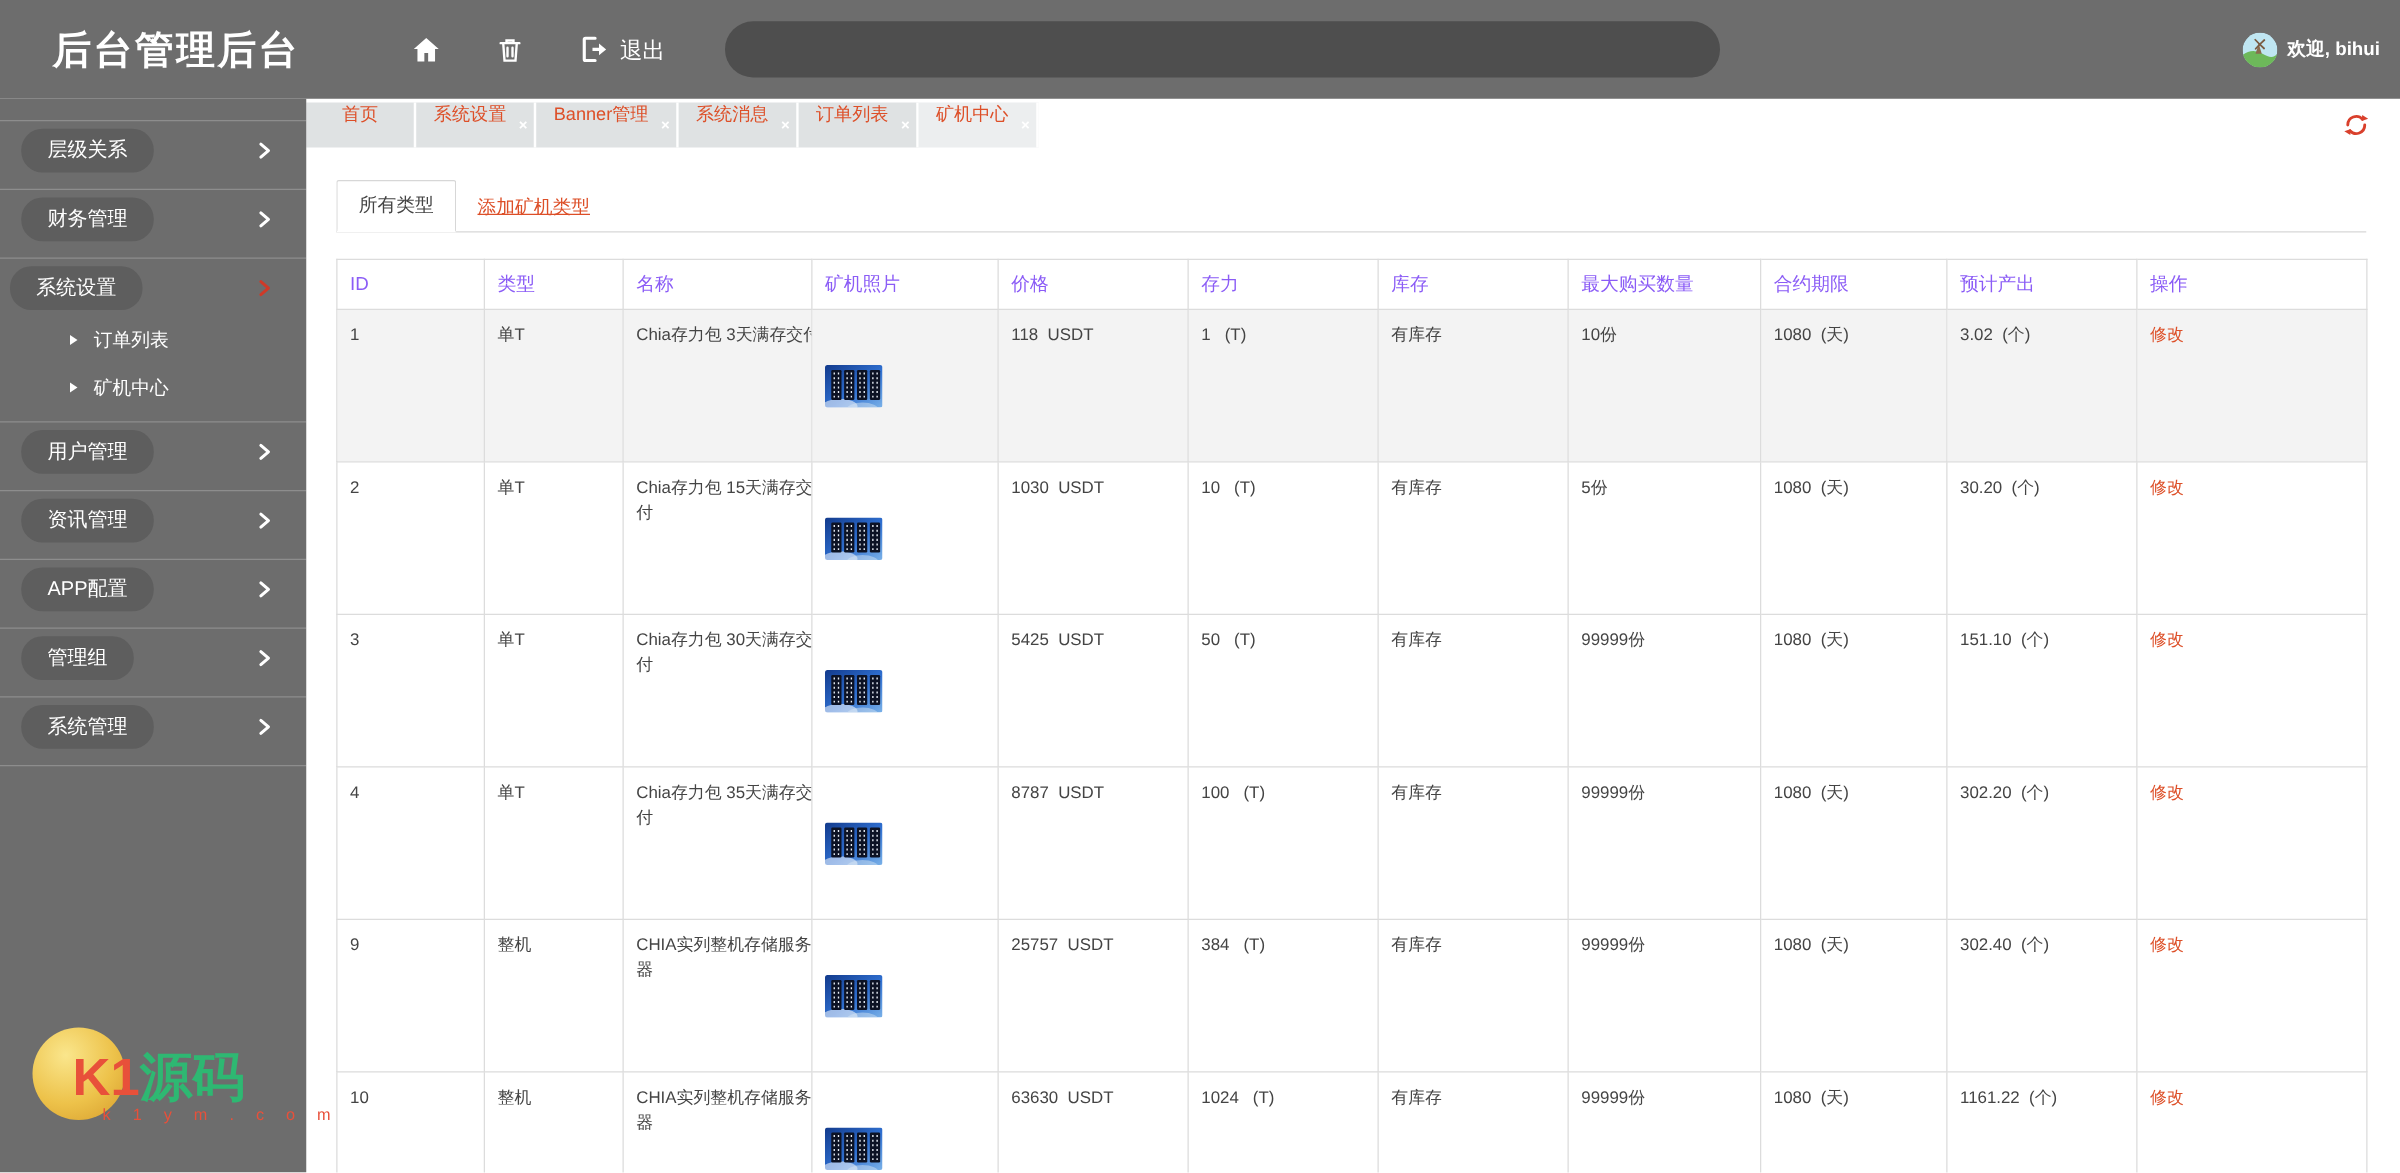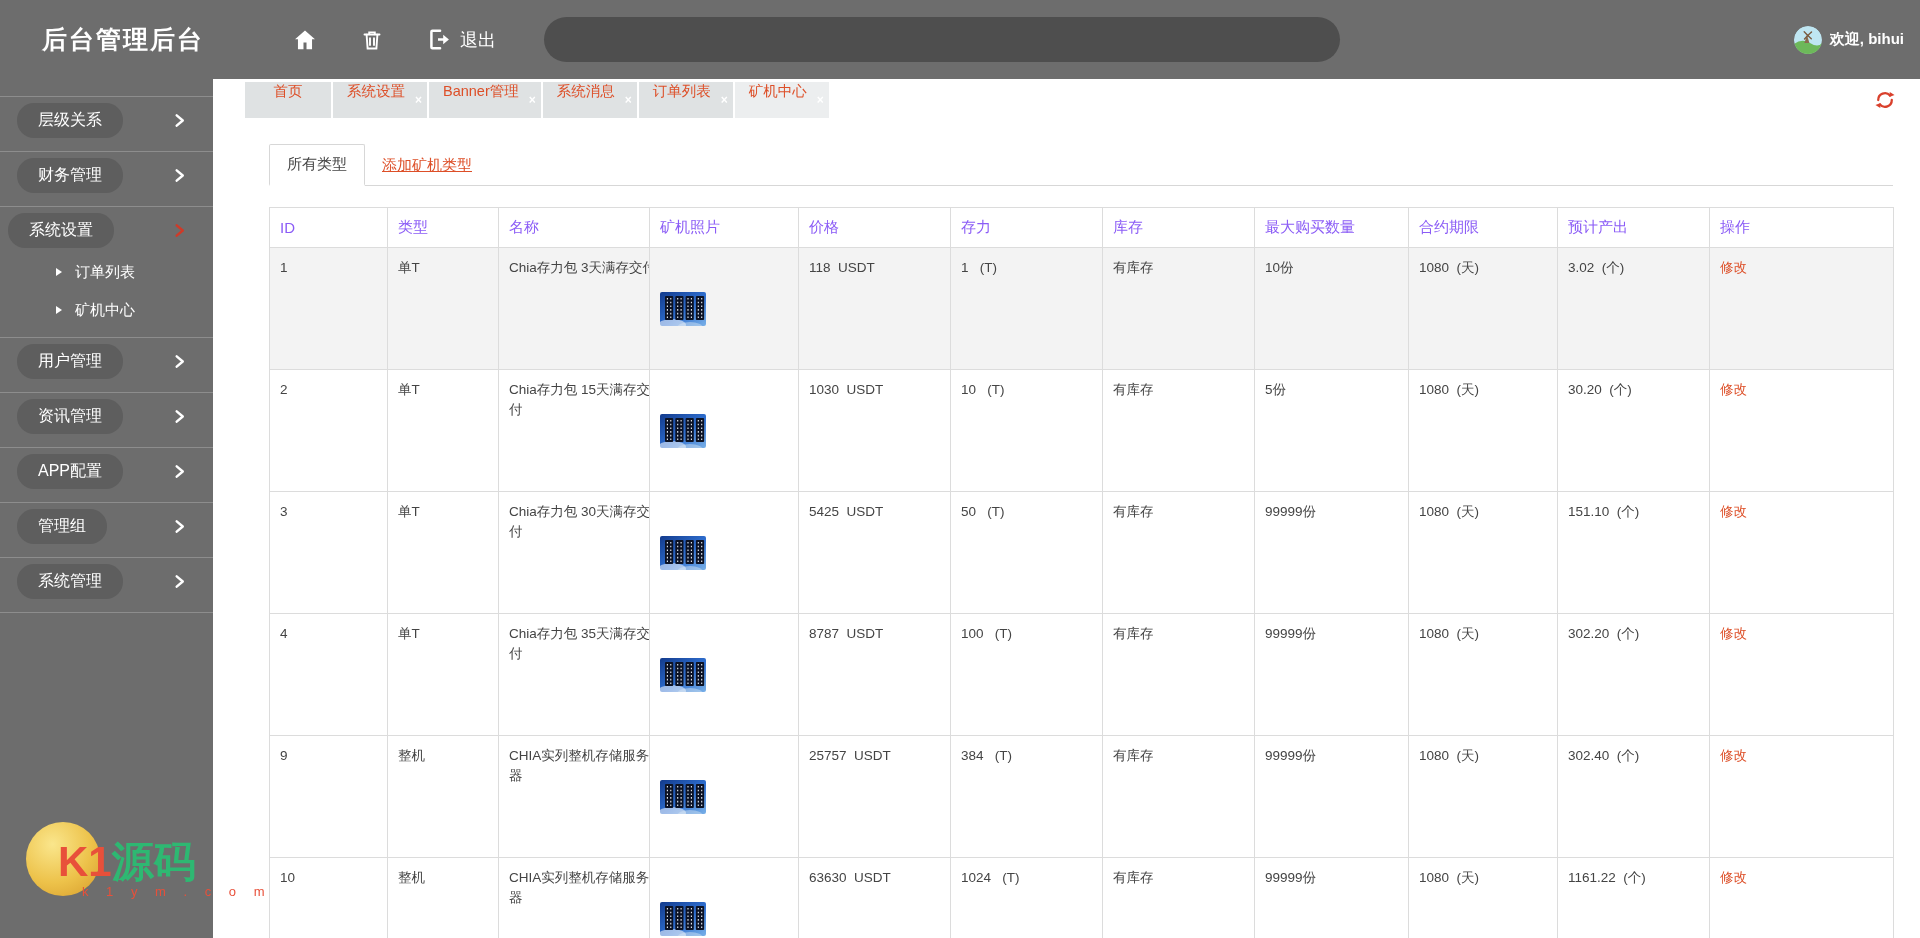--- a/index.html
+++ b/index.html
@@ -4,33 +4,33 @@
 <style>
   * { box-sizing: border-box; }
   html,body { margin:0; padding:0; }
   body {
     width:1920px; height:938px; overflow:hidden; position:relative;
     font-family:"Liberation Sans","DejaVu Sans",sans-serif; background:#fff;
   }
   
   .topbar { position:absolute; left:0; top:0; width:100%; height:79px;
     background:var(--chrome-gray,#6d6d6d); display:flex; align-items:center; z-index:5; }
-  .brand { margin-left:42px; color:#fff; font-size:25px; font-weight:bold; letter-spacing:2px; white-space:nowrap; }
+  .brand { margin-left:42px; color:#fff; font-size:31px; font-weight:bold; letter-spacing:2px; white-space:nowrap; }
   .top-icons { display:flex; align-items:center; gap:42px; margin-left:88px; }
   .icon-btn { display:flex; align-items:center; gap:9px; cursor:pointer; color:#fff; font-size:18px; }
   .icon-btn svg { display:block; }
   .search-wrap { margin-left:48px; width:796px; height:45px;
     background:var(--searchbar-gray,#4e4e4e); border-radius:23px; overflow:hidden; }
   .search-input { width:100%; height:100%; border:none; outline:none; background:transparent;
     color:#eee; font-size:15px; padding:0 22px; }
   .user { margin-left:auto; margin-right:16px; display:flex; align-items:center; gap:8px;
     color:#fff; font-size:15px; font-weight:bold; white-space:nowrap; }
   .avatar { width:28px; height:28px; border-radius:50%; overflow:hidden; flex:0 0 auto; }
   
-  .sidebar { position:absolute; left:0; top:79px; width:213px; bottom:0;
+  .sidebar { position:absolute; left:0; top:79px; width:245px; bottom:0;
     background:var(--chrome-gray,#6d6d6d); z-index:4; }
   .side-menu { margin-top:17px; border-top:1px solid rgba(255,255,255,.22); }
   .side-item { border-bottom:1px solid rgba(255,255,255,.22); cursor:pointer; }
   .side-row { height:46px; display:flex; align-items:center; position:relative; }
   .pill { background:var(--pill-gray,#5e5e5e); color:#fff; font-size:16px;
     border-radius:17px; padding:7px 21px; margin-left:17px; white-space:nowrap; }
   .side-item.expanded .pill { margin-left:8px; }
   .chev { position:absolute; right:26px; top:16px; }
   .chev polyline { stroke:#fff; stroke-width:2.6; fill:none; stroke-linecap:round; stroke-linejoin:round; }
   .side-item.expanded .chev polyline { stroke:var(--active-chevron-red,#cf3a28); }

